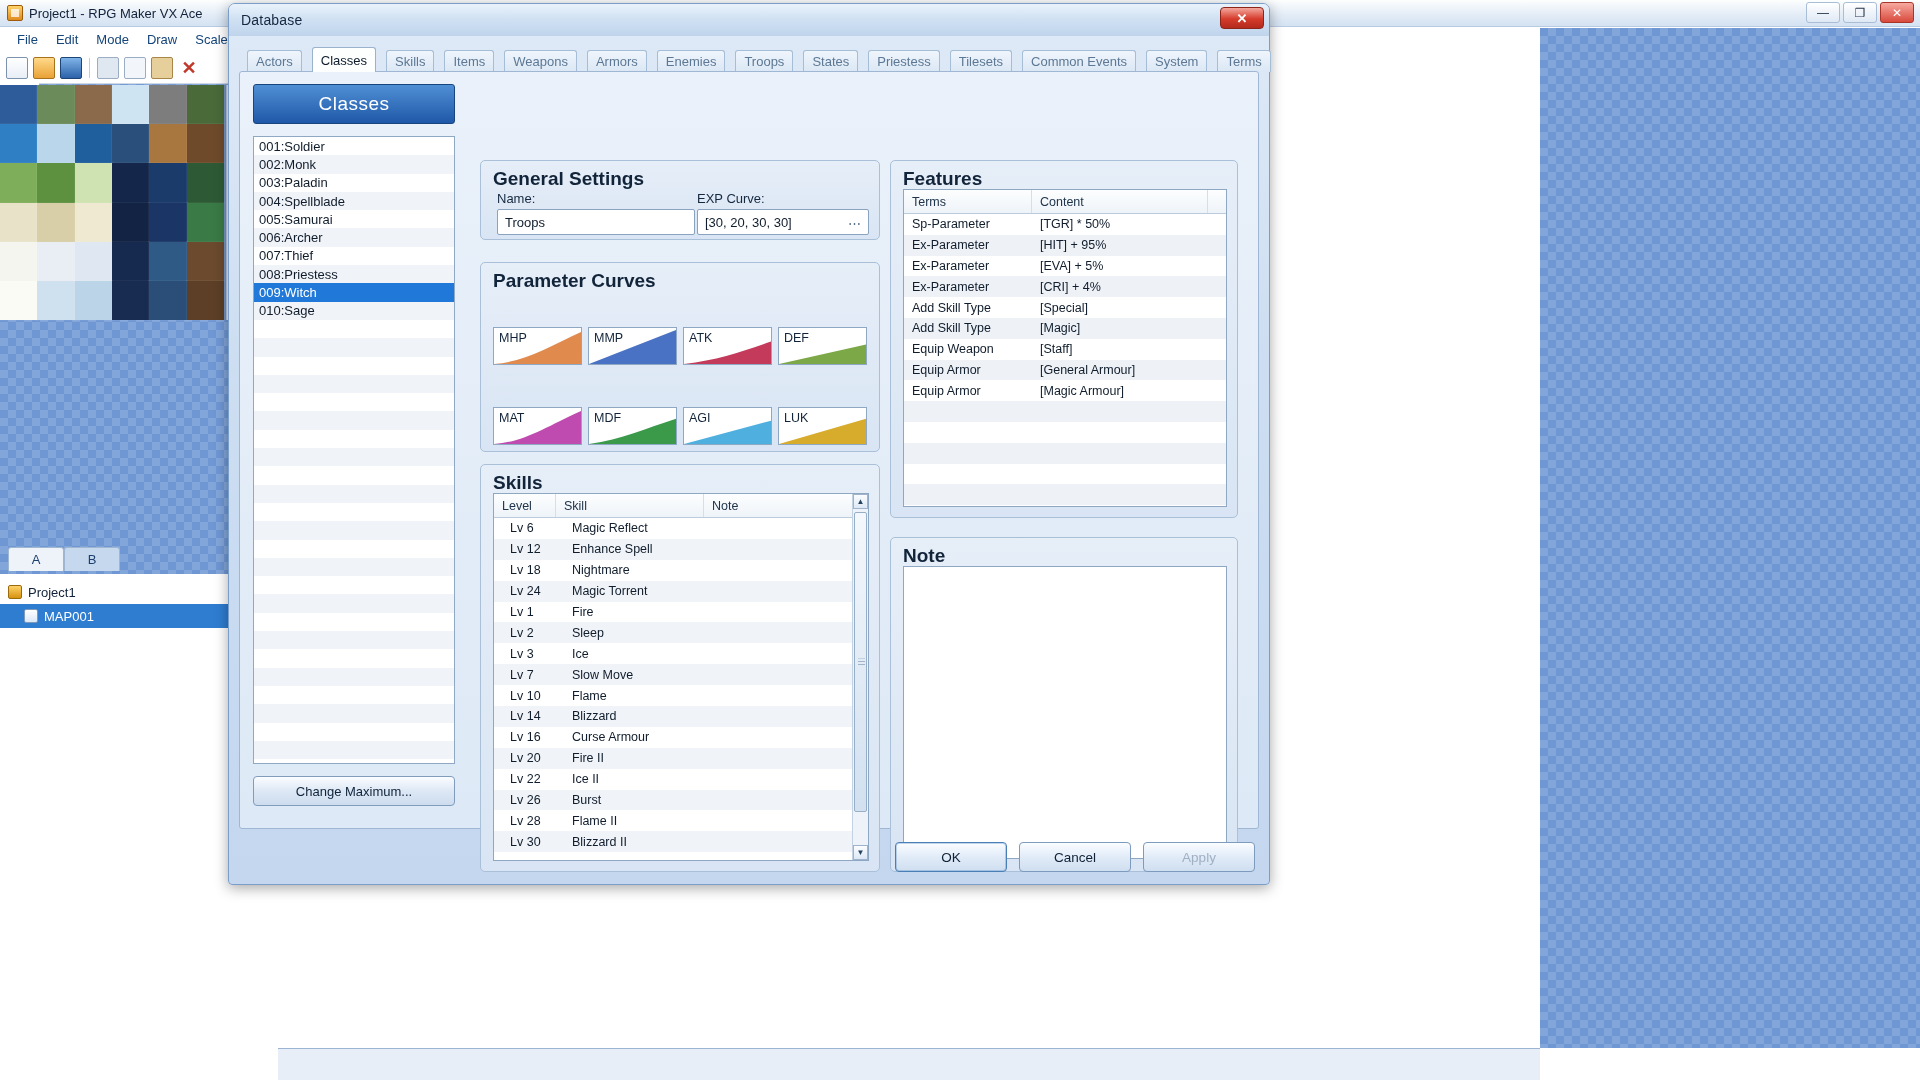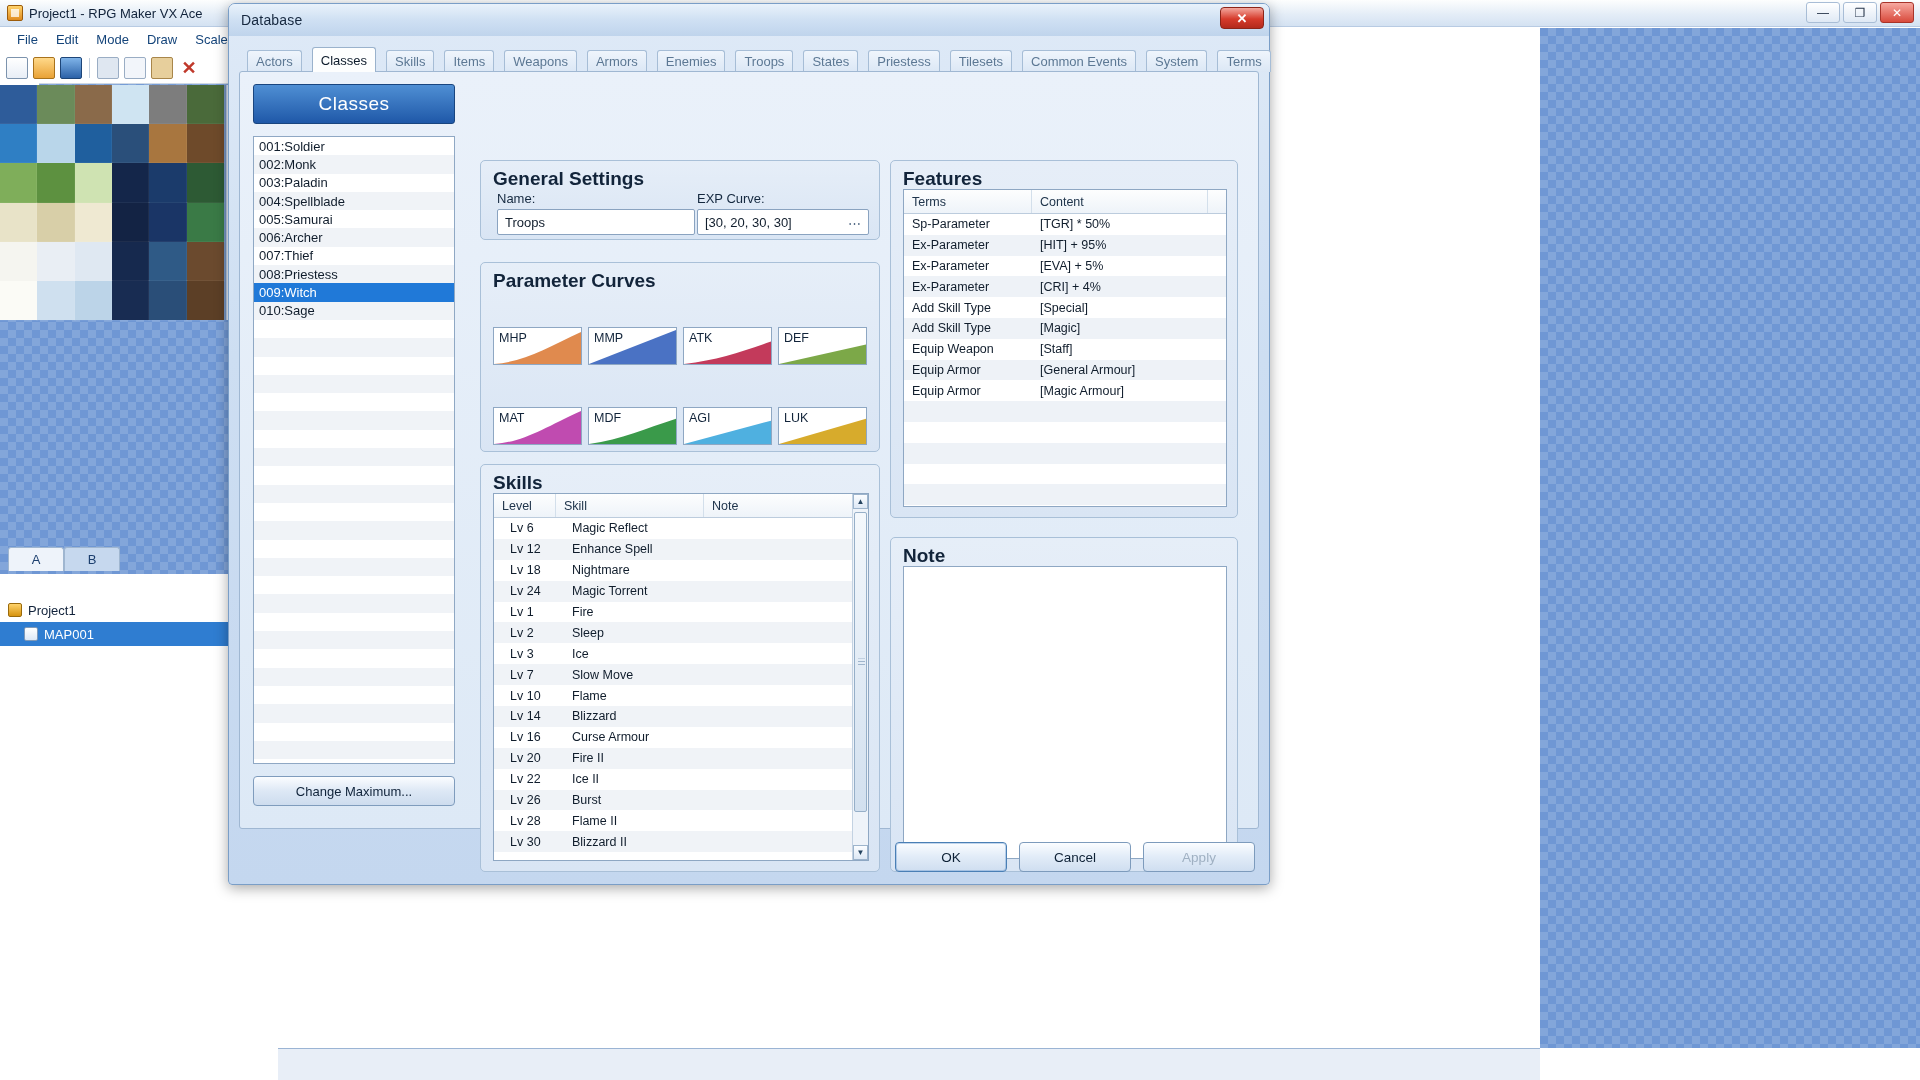--- a/index.html
+++ b/index.html
@@ -118,21 +118,21 @@
     width: 56px; height: 24px; font-size: 13px; color: #1c3f6e;
     display: flex; align-items: center; justify-content: center;
     background: #eef3fa; border: 1px solid #9fb6d0; border-bottom: none;
     border-radius: 3px 3px 0 0;
   }
   .abtab.active { background: #c6d8ee; font-weight: normal; }
 
   
   #project-tree {
     position: absolute; left: 0; top: 574px; width: 250px; height: 120px;
-    background: #ffffff; font-size: 13px; color: #11223a; padding-top: 24px;
+    background: #ffffff; font-size: 13px; color: #11223a; padding-top: 6px;
   }
   .tree-row { display: flex; align-items: center; height: 24px; padding-left: 8px; gap: 6px; }
   .tree-row.selected { background: #2f7dd1; color: #ffffff; }
   .tree-icon { width: 14px; height: 14px; flex: none; border-radius: 2px; }
   .icon-project { background: linear-gradient(#ffd36b,#d6930f); border: 1px solid #9a6a0b; }
   .icon-map { background: linear-gradient(#ffffff,#dce8f7); border: 1px solid #7f99b8; }
   .tree-indent { padding-left: 24px; }
 
   
   #database-dialog {

